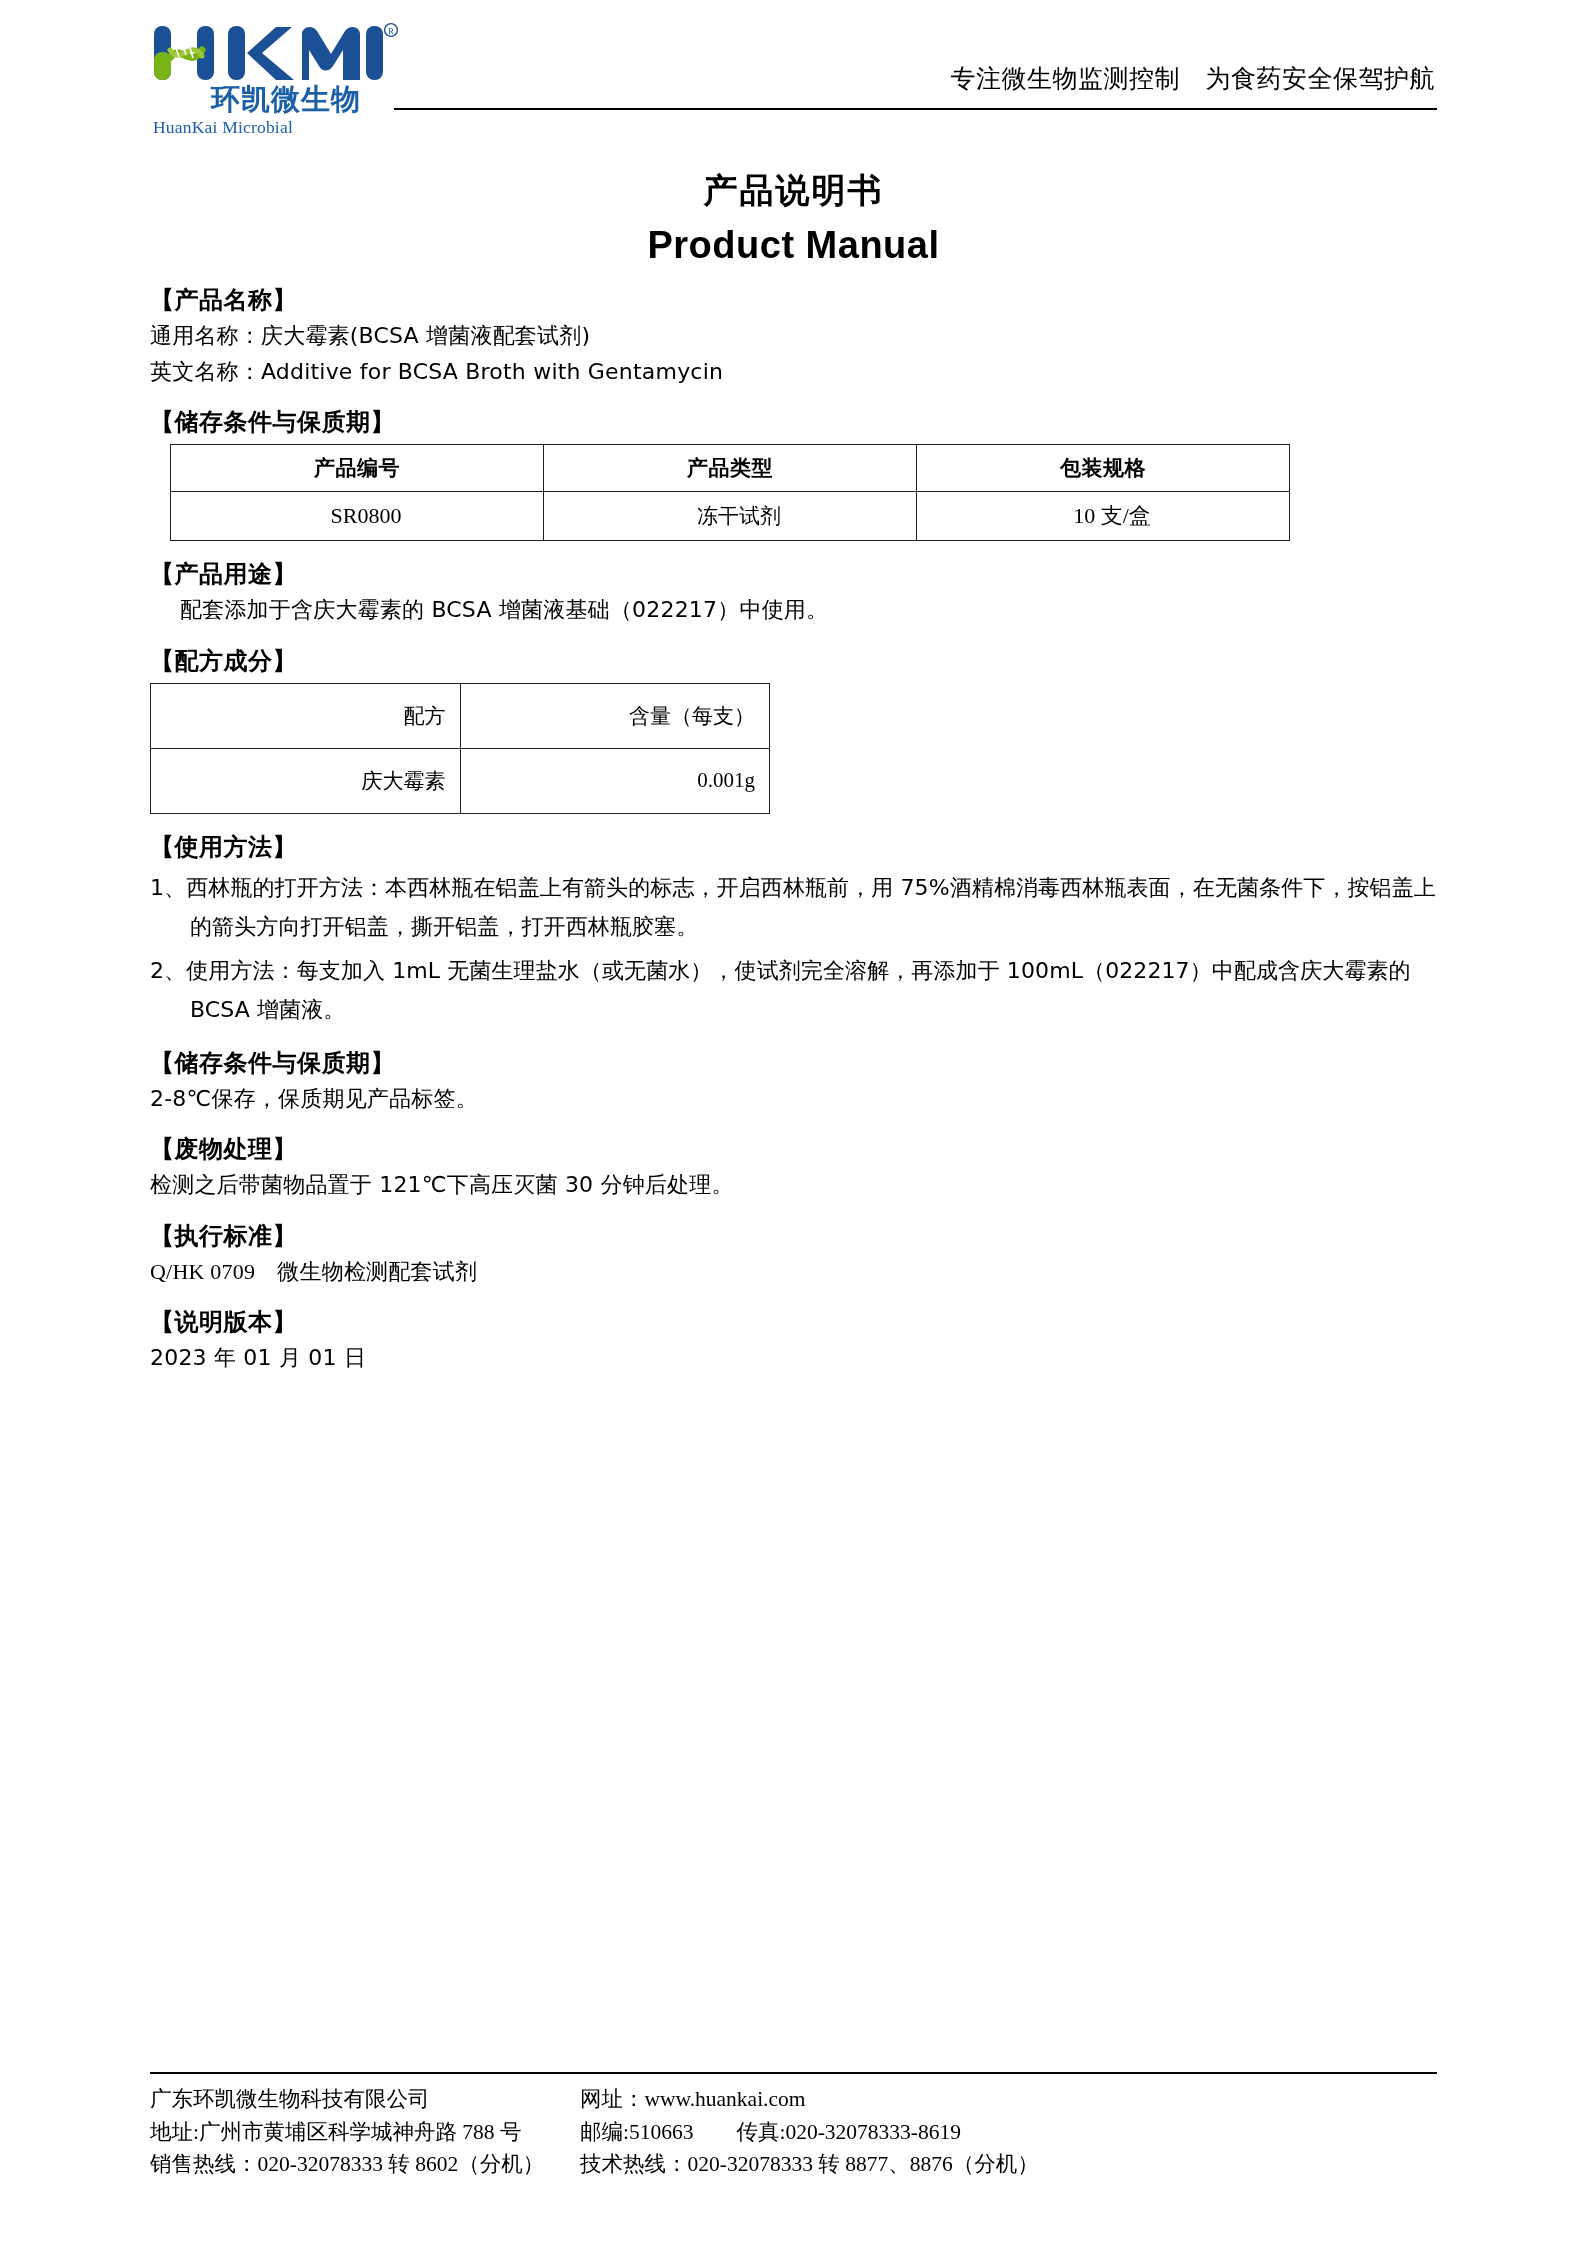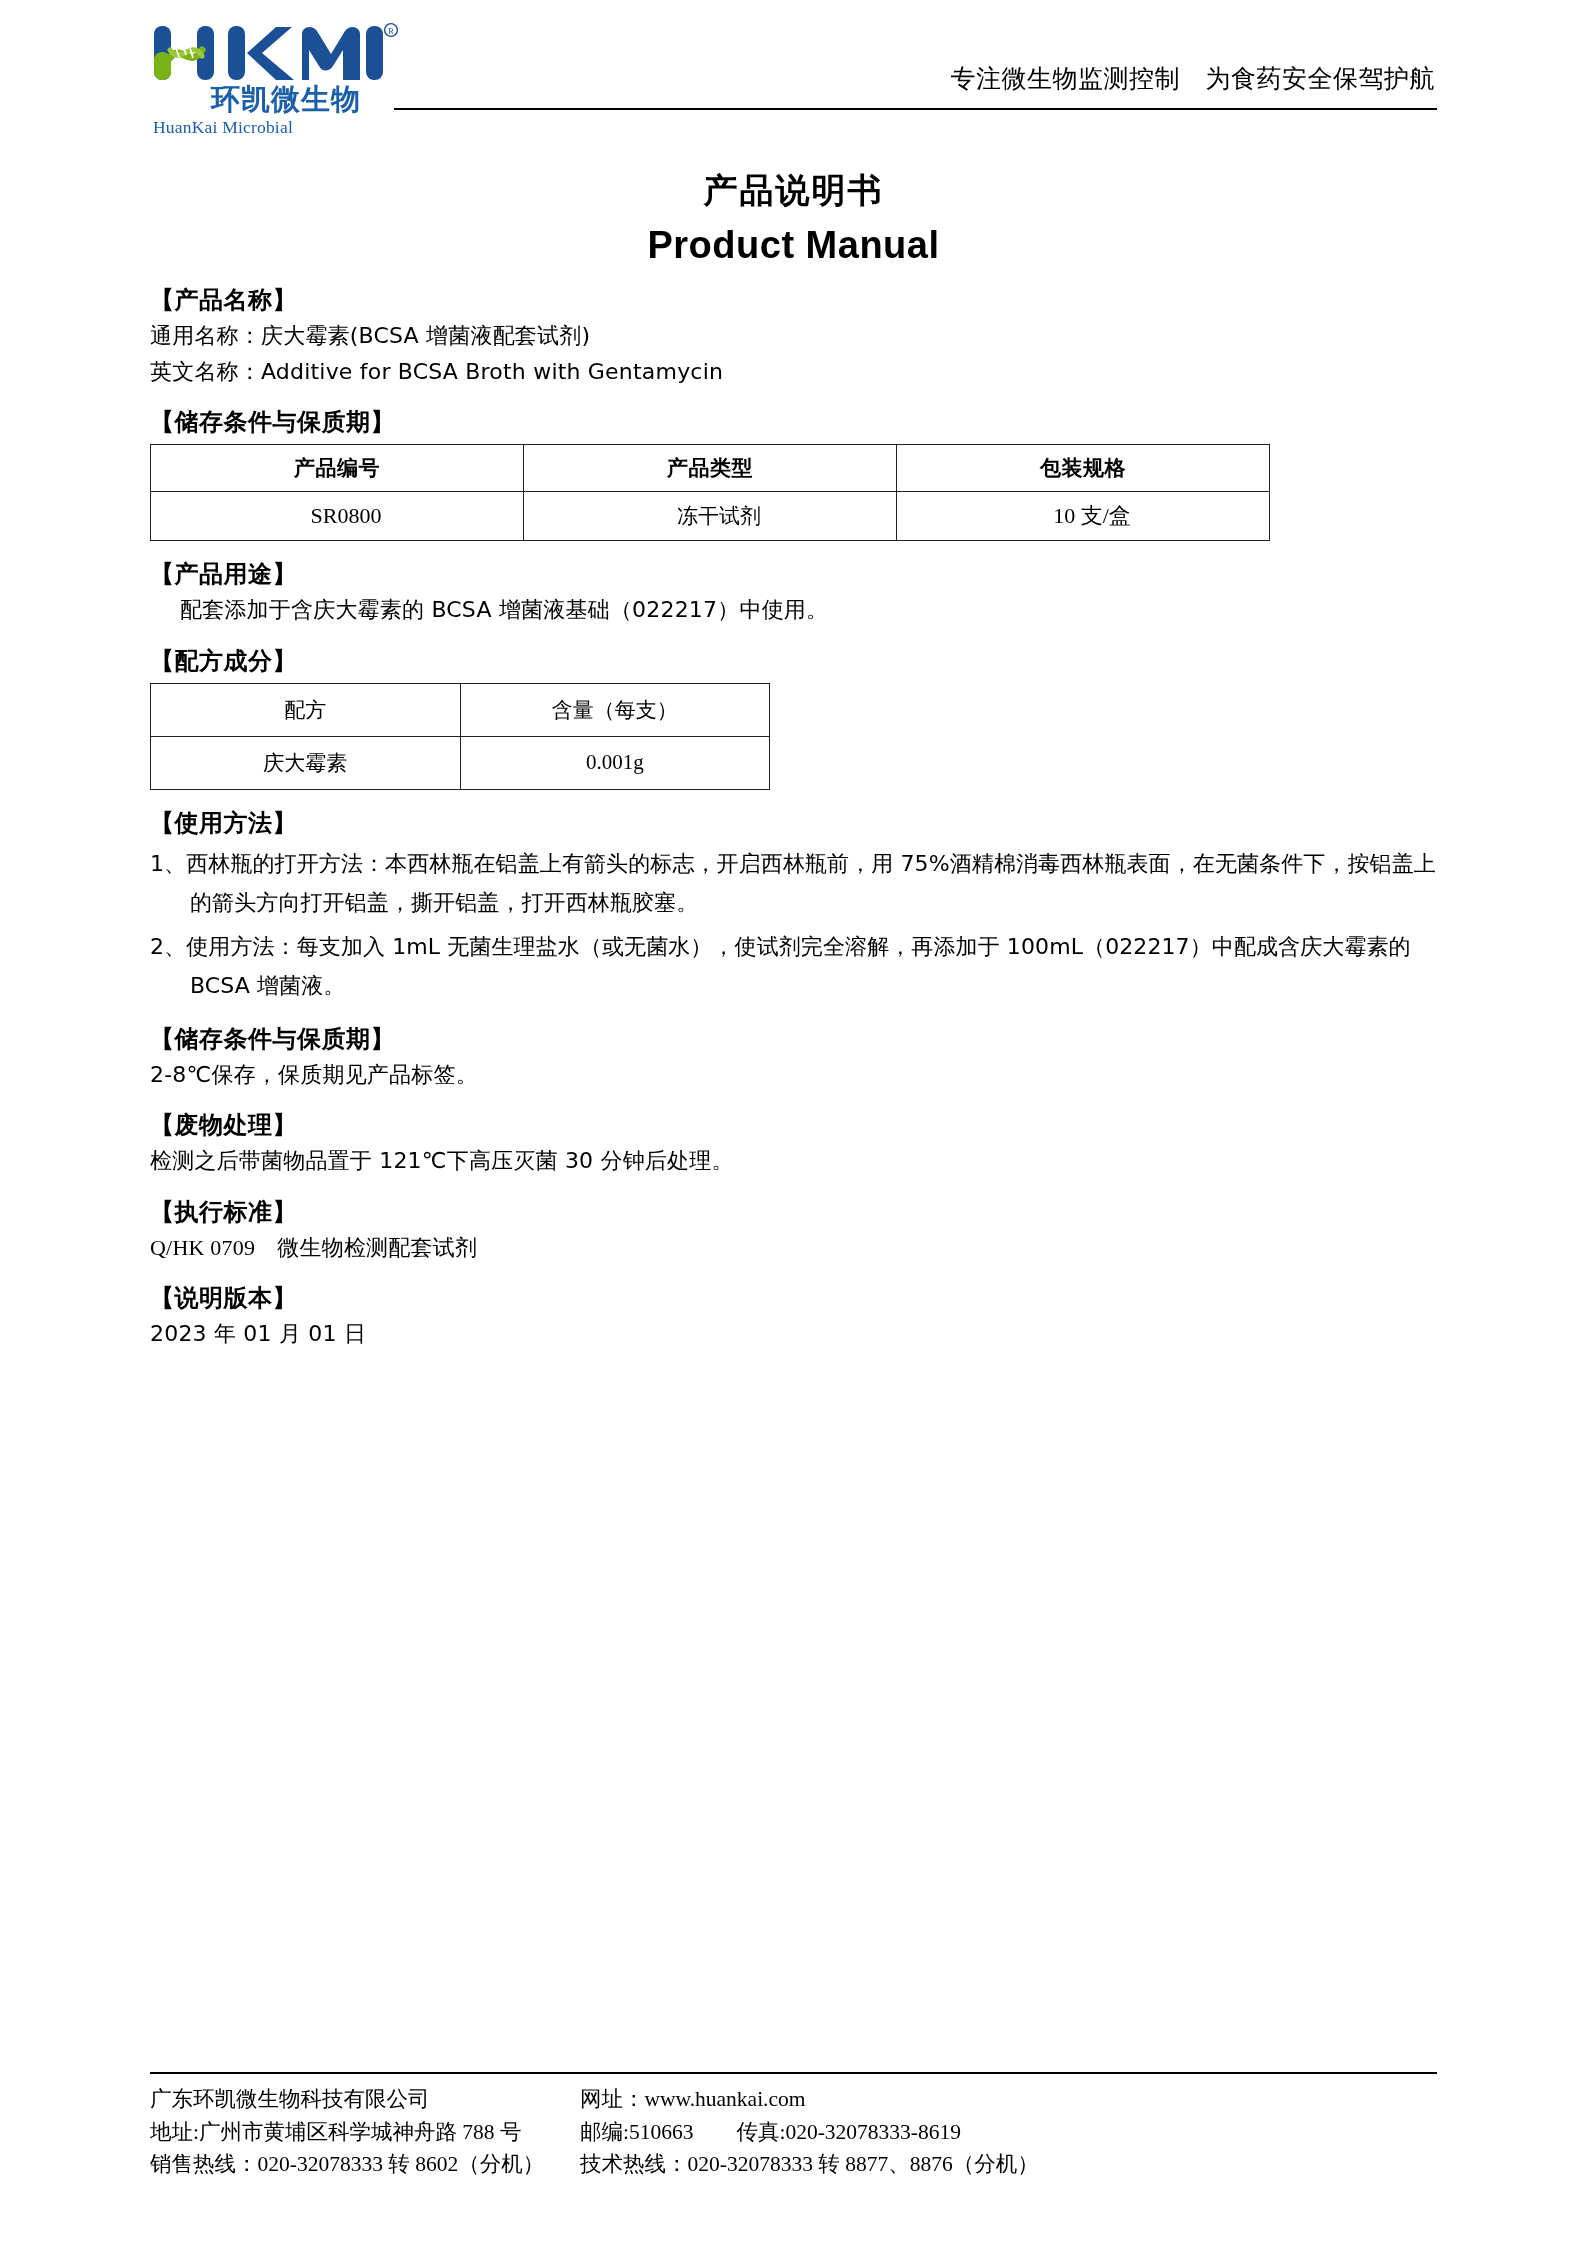--- a/index.html
+++ b/index.html
@@ -126,20 +126,21 @@
 
   
   table {
     border-collapse: collapse;
     font-family: "DejaVu Sans", sans-serif;
   }
   table.spec {
     width: 1120px;
     margin-top: 6px;
     table-layout: fixed;
+    margin-left: 20px;
   }
   table.spec th, table.spec td {
     border: 1px solid #231f20;
     text-align: center;
     font-size: 21px;
     padding: 9px 4px;
   }
   table.spec th {
     font-weight: bold;
     letter-spacing: 0.5px;
@@ -152,23 +153,23 @@
   }
   table.spec td.zh { font-family: "DejaVu Sans", sans-serif; font-size: 21px; }
 
   table.formula {
     width: 620px;
     margin-top: 6px;
     table-layout: fixed;
   }
   table.formula td {
     border: 1px solid #231f20;
-    text-align: center;
+    text-align: right;
     font-size: 21px;
-    padding: 12px 14px;
+    padding: 18px 14px;
     margin-left: 38px;
   }
   table.formula td.val {
     font-family: "Liberation Serif", serif;
     font-size: 21px;
   }
 
   
   .footer {
     position: absolute;

